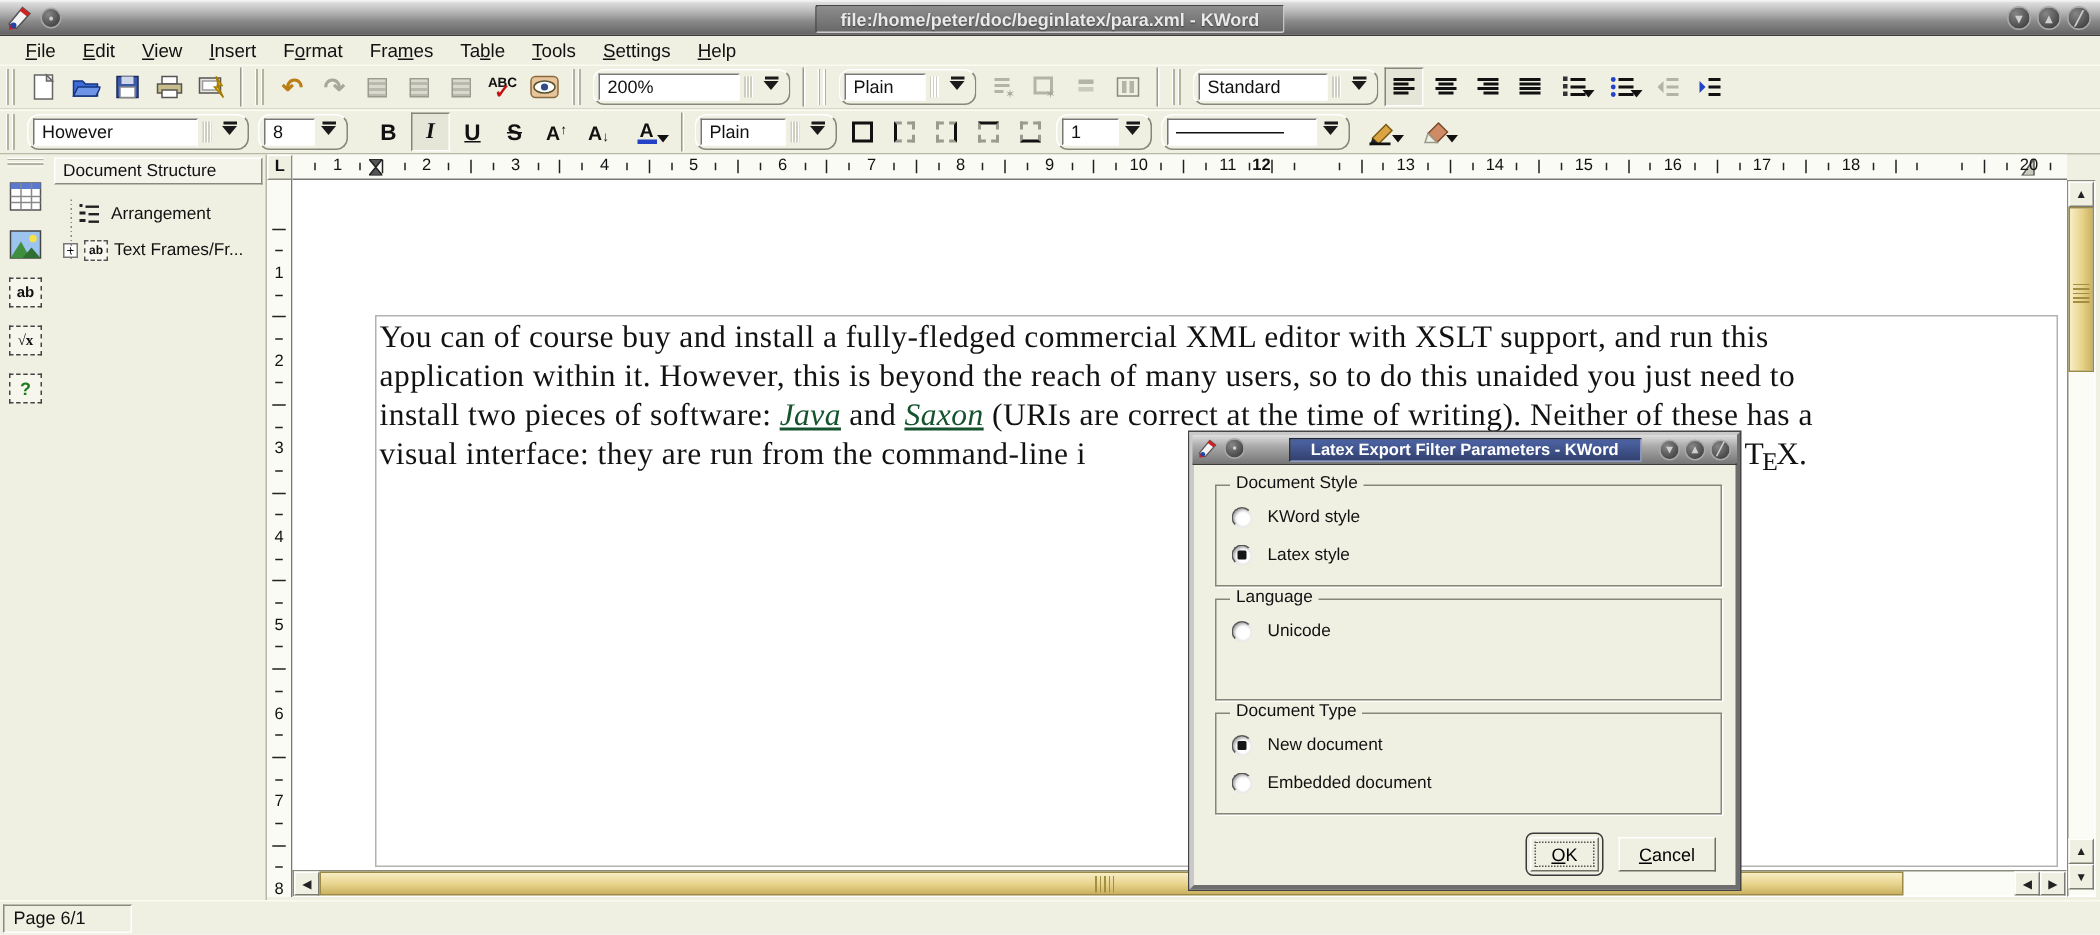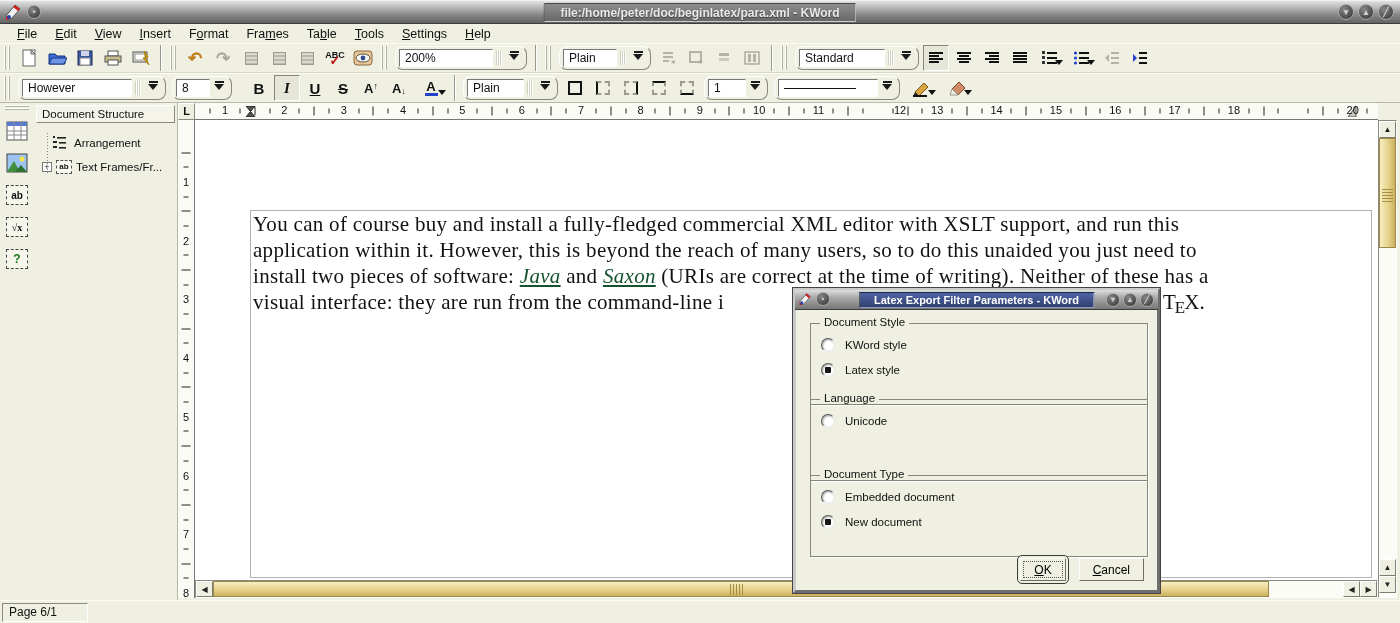--- a/index.html
+++ b/index.html
@@ -162,21 +162,21 @@
     z-index:50; }
   #dlg-titlebar { position:relative; height:20px; margin:-1px -1px 0 -1px;
     background:linear-gradient(#dedede 0%,#a9a9a9 40%,#777777 100%); border-bottom:1px solid #3c3c3c; }
   #dlg-title-left { position:absolute; left:3px; top:2px; display:flex; gap:4px; align-items:center; }
   #dlg-title-right { position:absolute; right:4px; top:3px; display:flex; gap:3px; }
   #dlg-titlebar .winbtn { width:14px; height:14px; line-height:12px; font-size:8px; }
   #dlg-title-box { position:absolute; left:50%; top:2px; transform:translateX(-50%); height:16px;
     line-height:13px; padding:1px 14px; background:linear-gradient(#4a5f9e 0 2px,#31406e);
     border:1px solid; border-color:#1c2745 #8c9ac4 #8c9ac4 #1c2745; color:#ffffff; font-weight:bold;
     font-size:11px; white-space:nowrap; }
-  .dlg-group { position:absolute; left:14px; width:338px; height:82px; border:1px solid #86867a;
+  .dlg-group { position:absolute; left:14px; width:338px; height:68px; border:1px solid #86867a;
     box-shadow:1px 1px 0 #ffffff; }
   .dlg-group-title { position:absolute; top:-8px; left:9px; background:#efefe2; padding:0 4px;
     font-size:11.5px; }
   .dlg-group-body { padding-top:6px; }
   .radio-row { display:flex; align-items:center; gap:10px; margin:5px 0 0 10px; height:20px; }
   .radio { width:14px; height:14px; border-radius:50%; background:#fff; border:1px solid;
     border-color:#555 #e9e9e9 #e9e9e9 #555; box-shadow:inset 1px 1px 2px rgba(0,0,0,.35); position:relative; }
   .radio.checked::after { content:""; position:absolute; left:3px; top:3px; width:6px; height:6px;
     background:#161616; border-radius:1px; }
   .radio-label { font-size:11.5px; }
@@ -673,21 +673,21 @@
     <i class="tk" style="left: 534.475px; height: 9px;"></i>
     <i class="tk" style="left: 549.312px; height: 5px;"></i>
     <b class="rnum" style="left: 564.15px; font-weight: normal;">10</b>
     <i class="tk" style="left: 578.987px; height: 5px;"></i>
     <i class="tk" style="left: 593.825px; height: 9px;"></i>
     <i class="tk" style="left: 608.663px; height: 5px;"></i>
     <b class="rnum" style="left: 623.5px; font-weight: normal;">11</b>
     <i class="tk" style="left: 638.337px; height: 5px;"></i>
     <i class="tk" style="left: 653.175px; height: 9px;"></i>
     <i class="tk" style="left: 668.013px; height: 5px;"></i>
-    <b class="rnum" style="left: 705px; font-weight: normal;">12</b>
+    <b class="rnum" style="left: 646px; font-weight: bold;">12</b>
     <i class="tk" style="left: 697.688px; height: 5px;"></i>
     <i class="tk" style="left: 712.525px; height: 9px;"></i>
     <i class="tk" style="left: 727.362px; height: 5px;"></i>
     <b class="rnum" style="left: 742.2px; font-weight: normal;">13</b>
     <i class="tk" style="left: 757.038px; height: 5px;"></i>
     <i class="tk" style="left: 771.875px; height: 9px;"></i>
     <i class="tk" style="left: 786.712px; height: 5px;"></i>
     <b class="rnum" style="left: 801.55px; font-weight: normal;">14</b>
     <i class="tk" style="left: 816.388px; height: 5px;"></i>
     <i class="tk" style="left: 831.225px; height: 9px;"></i>
@@ -835,27 +835,27 @@
         <div class="radio-row">
           <span class="radio"></span>
           <span class="radio-label">Unicode</span>
         </div>
       </div>
   </div>
   <div class="dlg-group" style="top:184px">
     <span class="dlg-group-title">Document Type</span>
     <div class="dlg-group-body">
         <div class="radio-row">
+          <span class="radio checked"></span>
+          <span class="radio-label">New document</span>
+        </div>
+        <div class="radio-row">
           <span class="radio"></span>
           <span class="radio-label">Embedded document</span>
         </div>
-        <div class="radio-row">
-          <span class="radio checked"></span>
-          <span class="radio-label">New document</span>
-        </div>
       </div>
   </div>
   <div id="dlg-buttons">
     <span class="def-outer">
       <button class="btn btn-ok"><u>O</u>K</button>
     </span>
     <button class="btn"><u>C</u>ancel</button>
   </div>
 </div>
 

